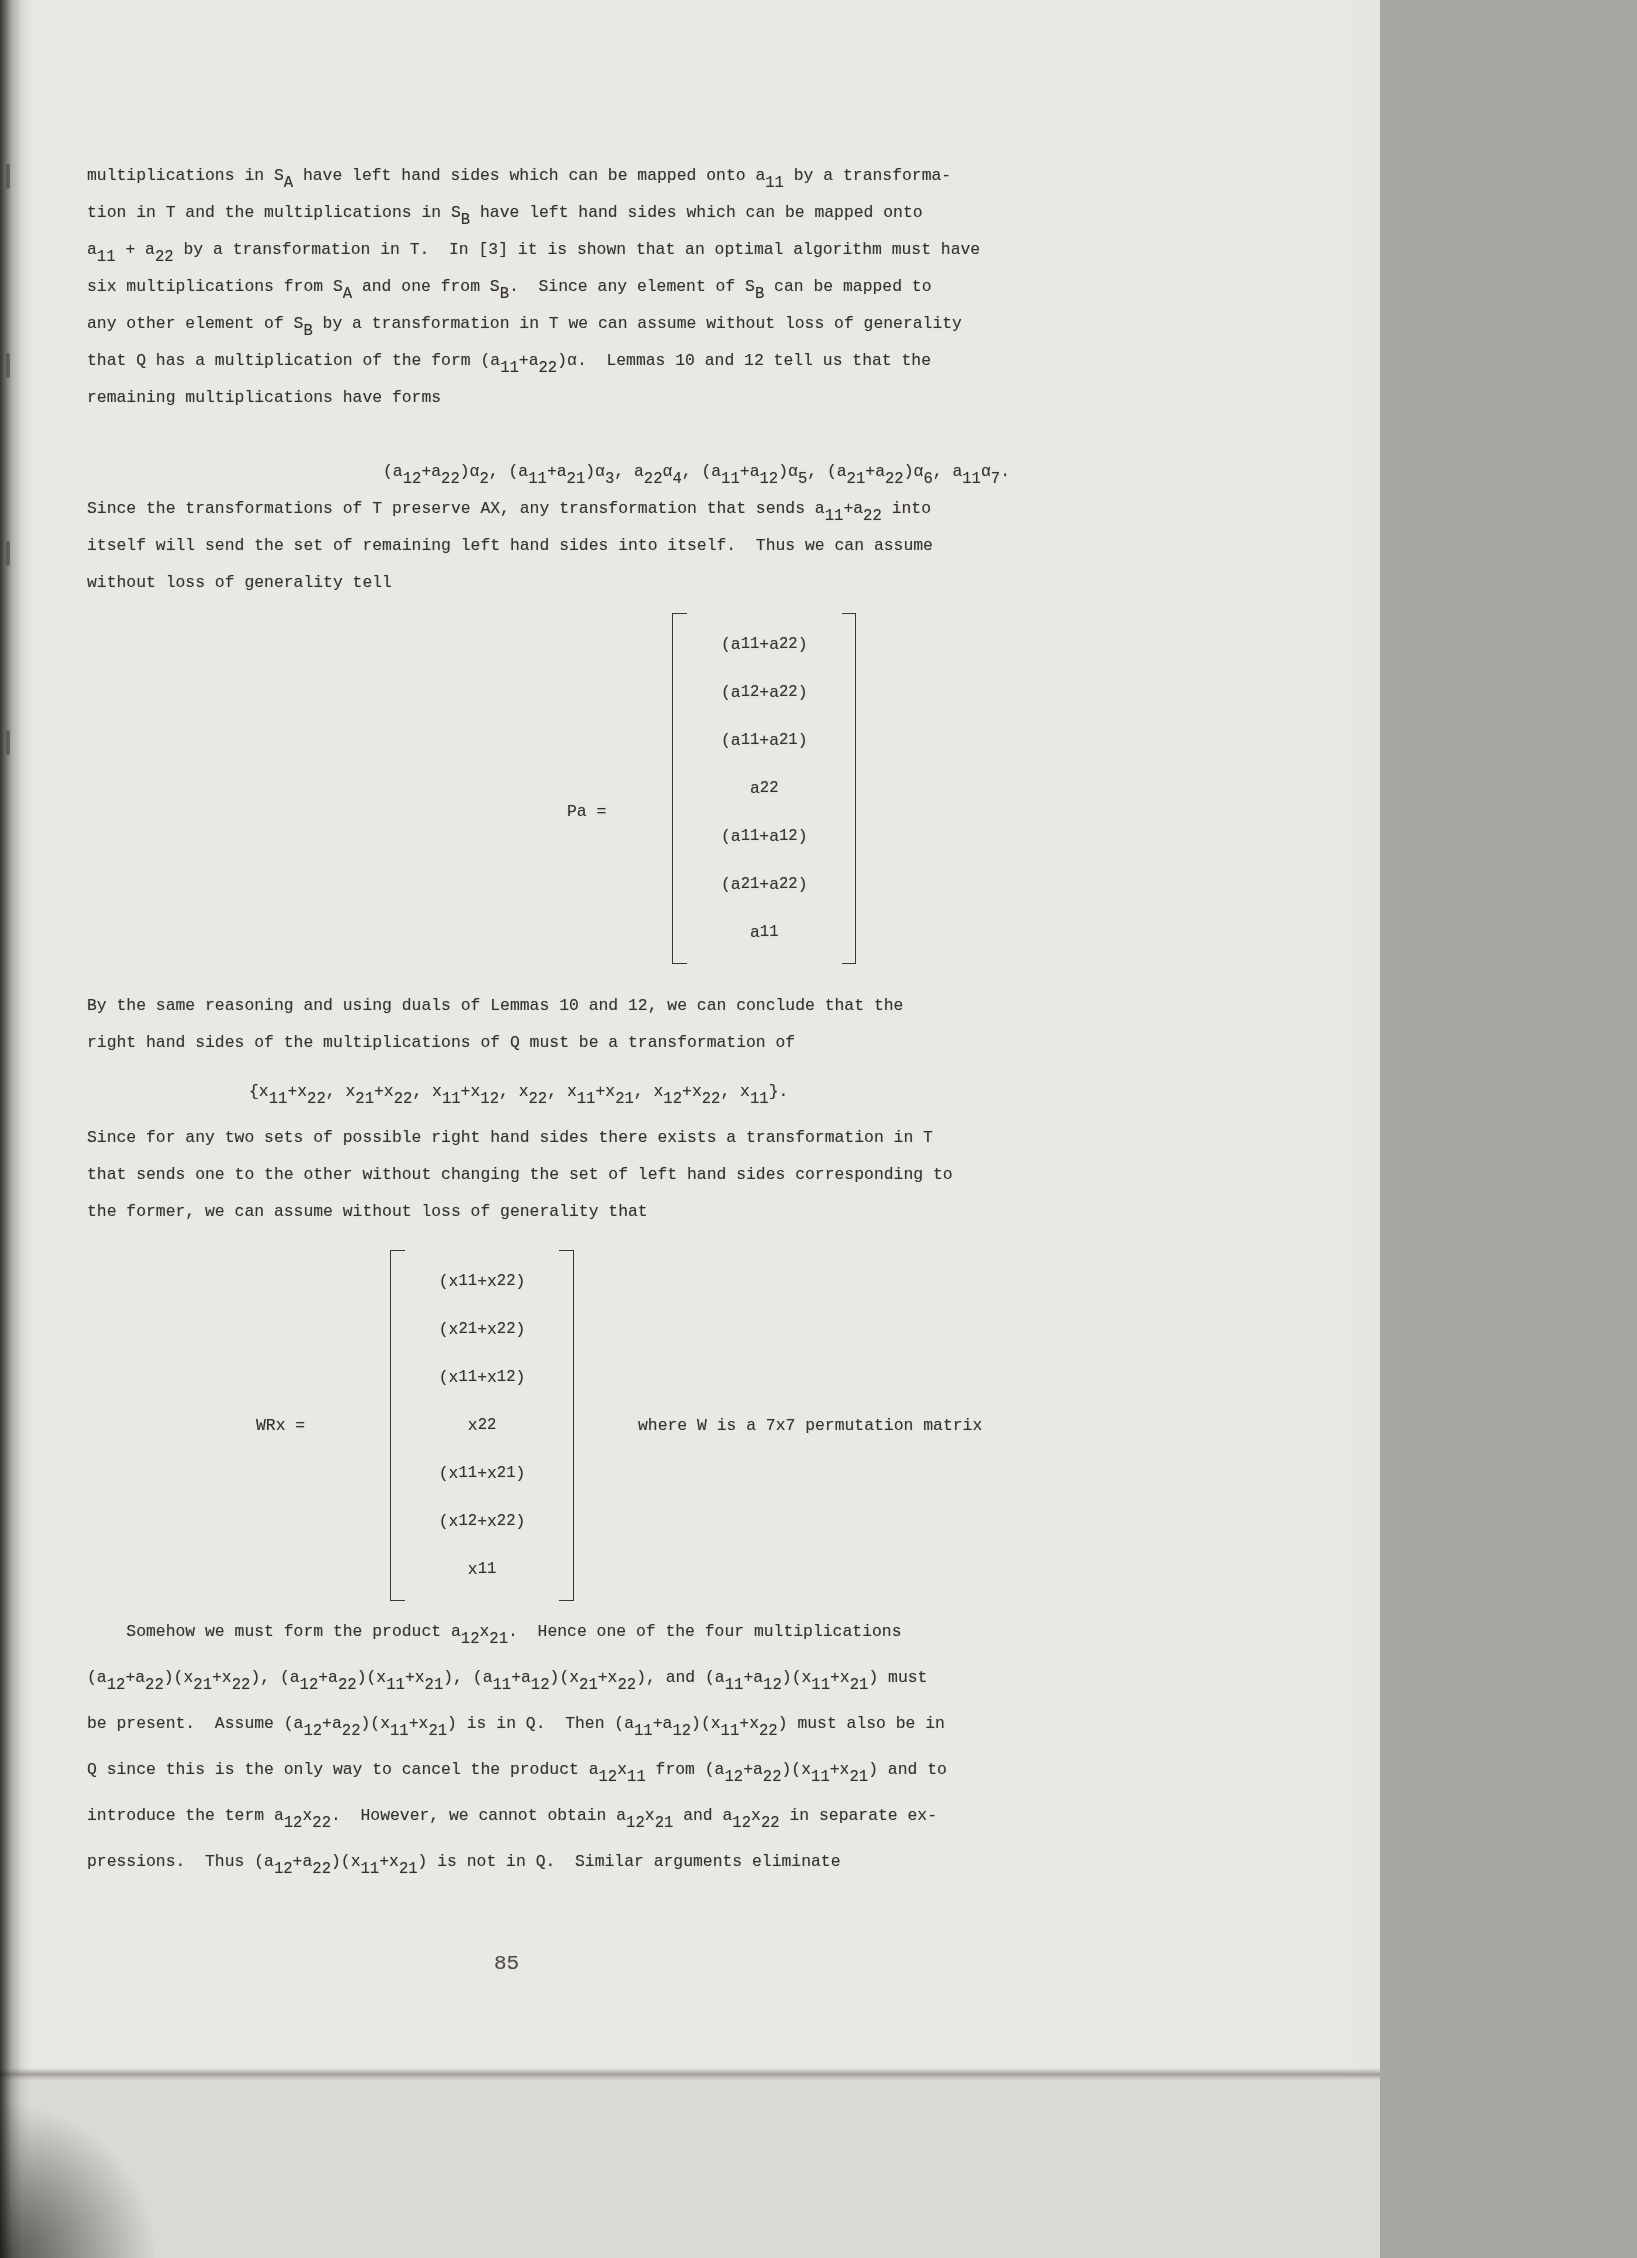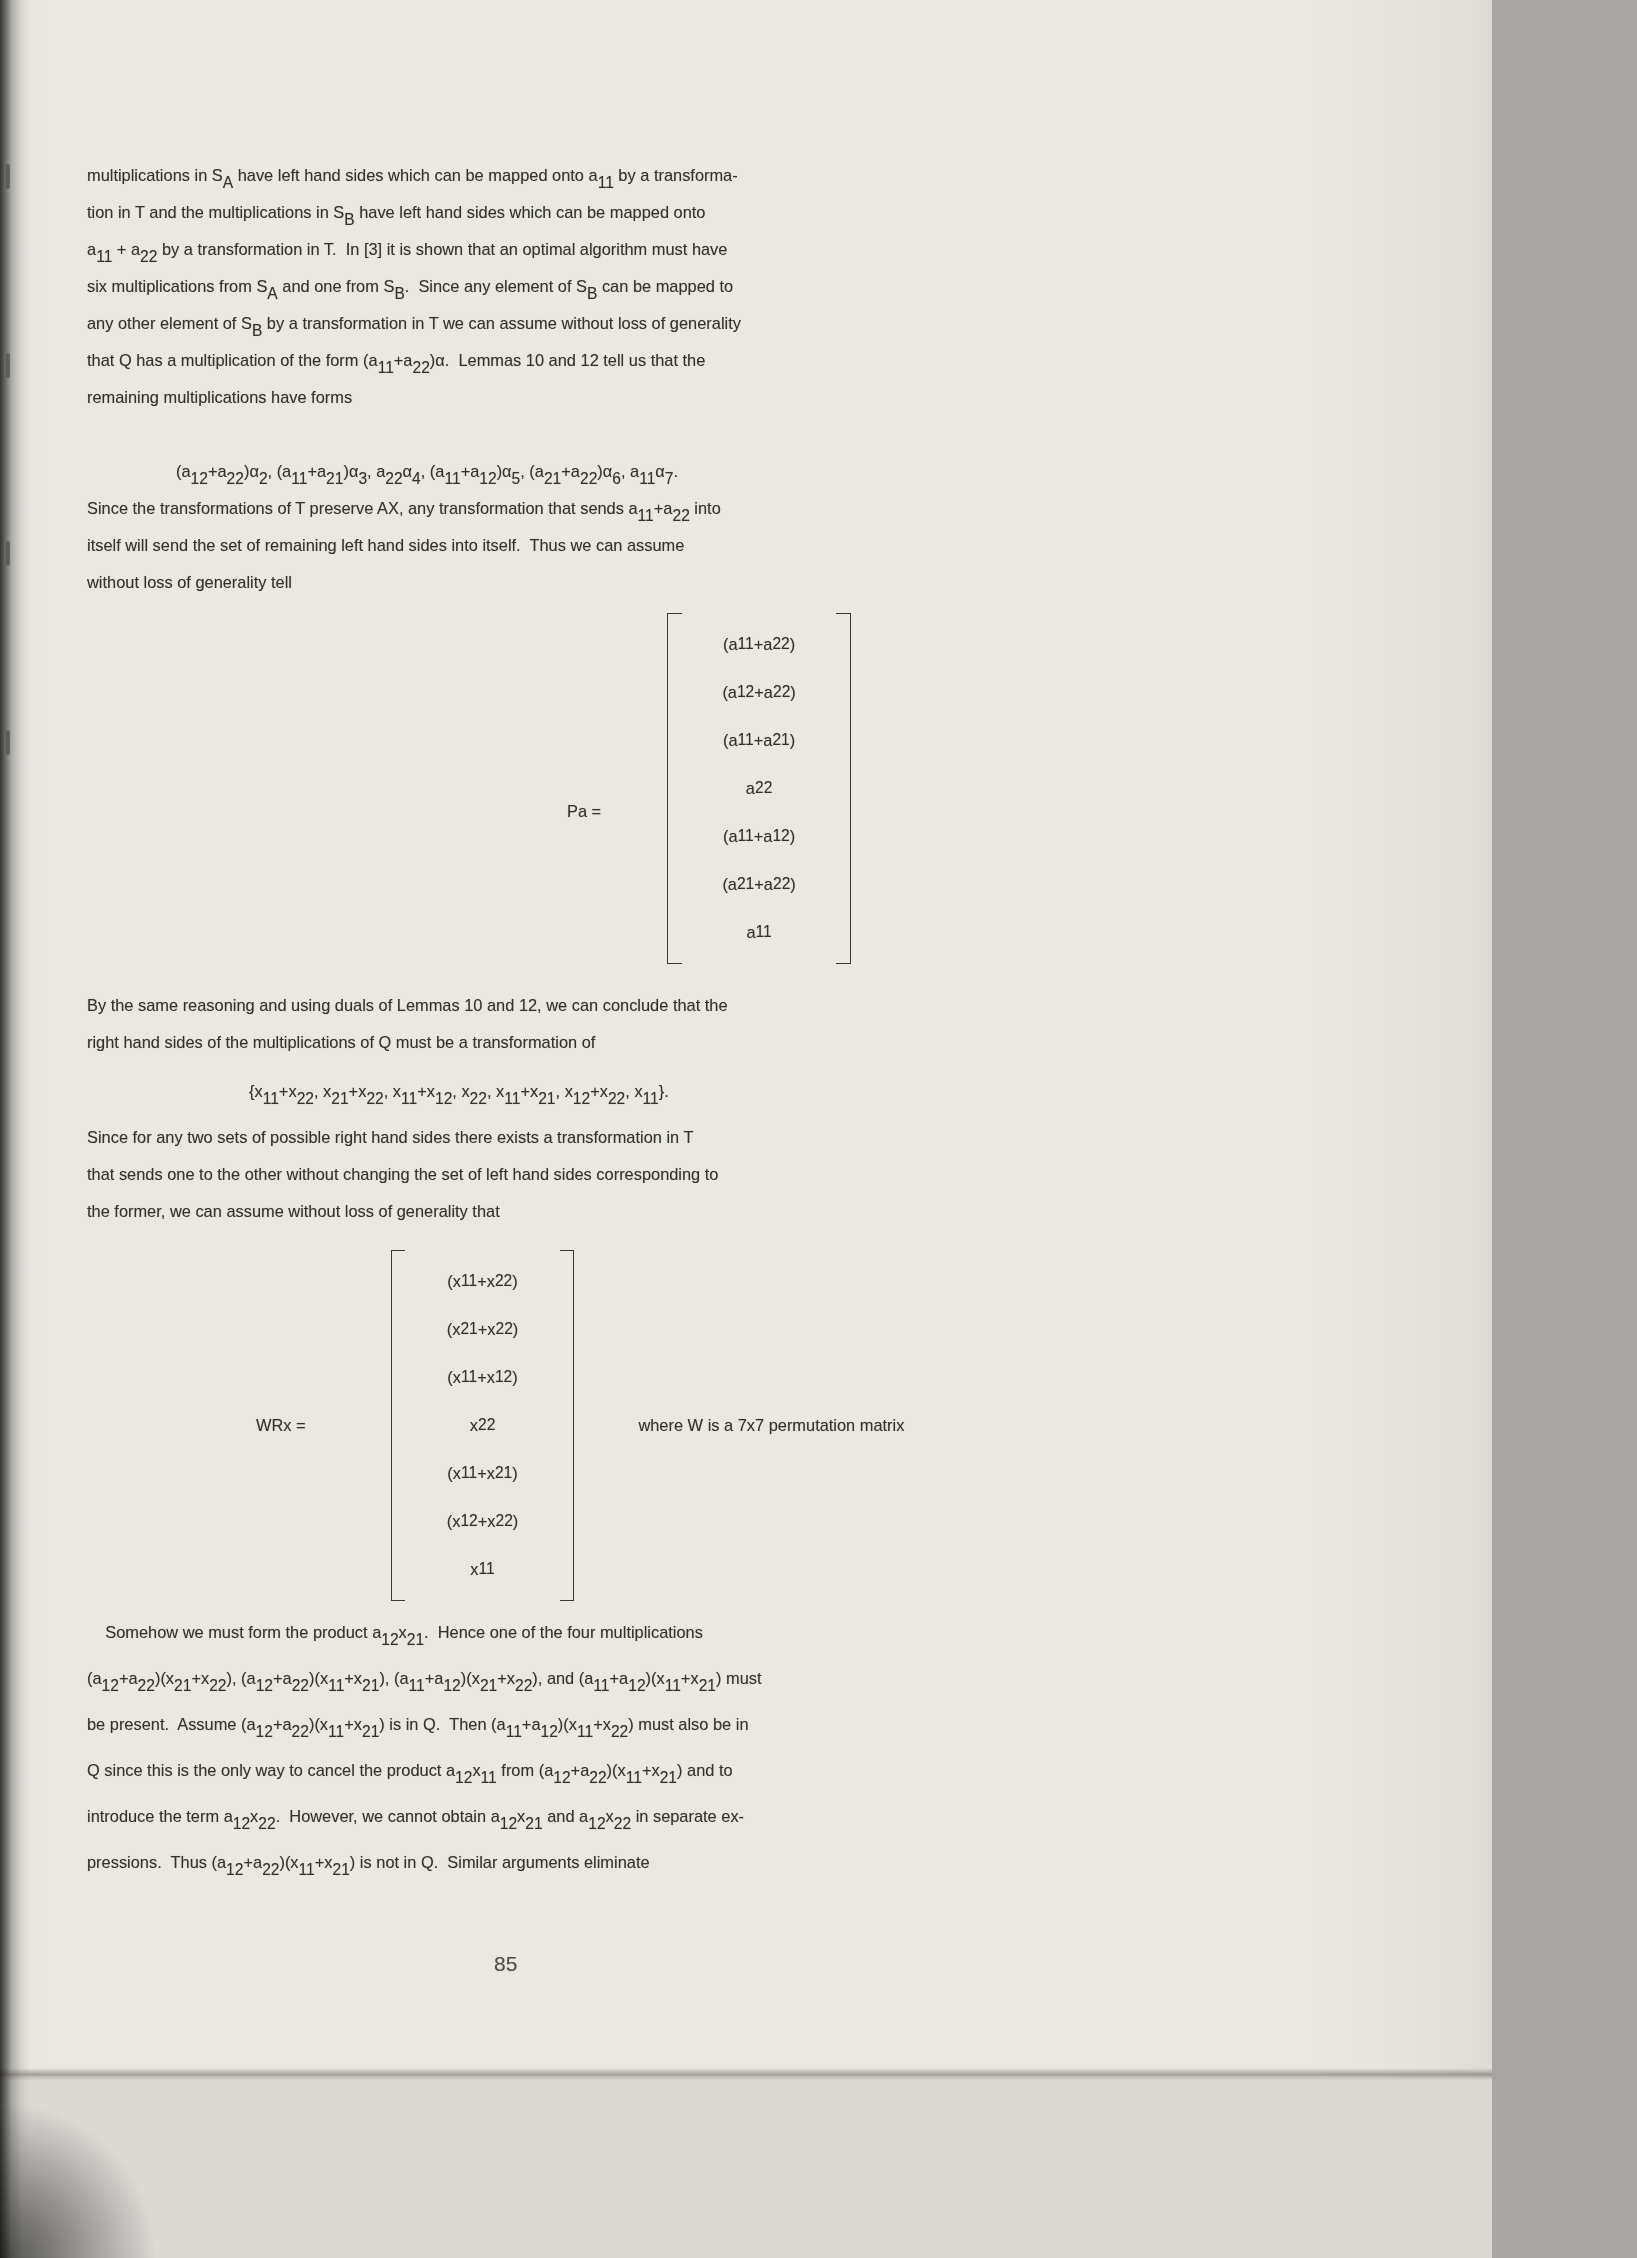--- a/index.html
+++ b/index.html
@@ -1,17 +1,17 @@
 <!DOCTYPE html>
 <html><head>
 <meta charset="utf-8">
 <style>
   html,body{margin:0;padding:0;background:#a8a6a2;}
-  .page{position:relative;width:1492px;height:2258px;background:#bef264;overflow:hidden;
-        font-family:Liberation Sans, sans-serif;color:#35332e;}
+  .page{position:relative;width:1380px;height:2258px;background:#bef264;overflow:hidden;
+        font-family:Liberation Mono, monospace;color:#35332e;}
   .paper{position:absolute;left:0;top:0;width:1526px;height:2258px;
          background:linear-gradient(to right,#e4e2dd 0,#eae8e3 3%,#eae8e3 86%,#e4e2dc 94%,#d8d6d0 100%);}
   .spine{position:absolute;left:0;top:0;width:31px;height:2258px;
          background:linear-gradient(to right,rgba(22,22,20,.85),rgba(70,68,64,.35) 38%,rgba(120,118,114,.12) 70%,rgba(0,0,0,0));}
   .spine-dash{position:absolute;left:5.8px;width:3.9px;height:25px;background:rgba(58,56,52,.5);border-radius:1.9px;}
   .bottom-area{position:absolute;left:0;top:2078px;width:1526px;height:181px;background:#dbd9d4;}
   .bottom-line{position:absolute;left:0;top:2068px;width:1526px;height:11.6px;
          background:linear-gradient(to bottom,rgba(0,0,0,0),rgba(75,72,66,.45) 55%,rgba(0,0,0,0));}
   .corner-shadow{position:absolute;left:0;top:2105px;width:154px;height:154px;
          background:radial-gradient(ellipse at 0% 100%,rgba(30,30,28,.75),rgba(30,30,28,0) 72%);}
@@ -26,21 +26,21 @@
   .mark-3{position:absolute;left:1549px;top:21px;width:39px;height:7.7px;background:#6b6964;transform:rotate(10deg);}
 
   .content{position:absolute;left:87px;top:0;width:1130px;font-size:16.4px;
            text-shadow:0 0 1px rgba(53,51,46,.35);}
   .para{margin:0;}
   .line{white-space:pre;height:37px;line-height:37px;}
   .wide .line{height:46px;line-height:46px;}
   sub{font-size:.95em;vertical-align:-0.42em;line-height:0;}
   .display{white-space:pre;height:37px;line-height:37px;}
   #p1{margin-top:157px;}
-  #display1{margin:37px 0 0 89px;}
+  #display1{margin:37px 0 0 89px;text-align:center;}
   #display2{margin:11.6px 0 0 162px;}
   #p3{margin-top:23px;}
   #p4{margin-top:9.7px;}
   #p5{margin-top:0;}
   #p6{margin-top:7.7px;}
   .eqblock{display:flex;align-items:center;}
   #eq-pa{margin-top:11.6px;}
   #eq-wrx{margin-top:19.3px;}
   .eq-label{white-space:pre;}
   #eq-pa .eq-label{margin-left:480px;margin-right:66px;margin-top:46px;}

